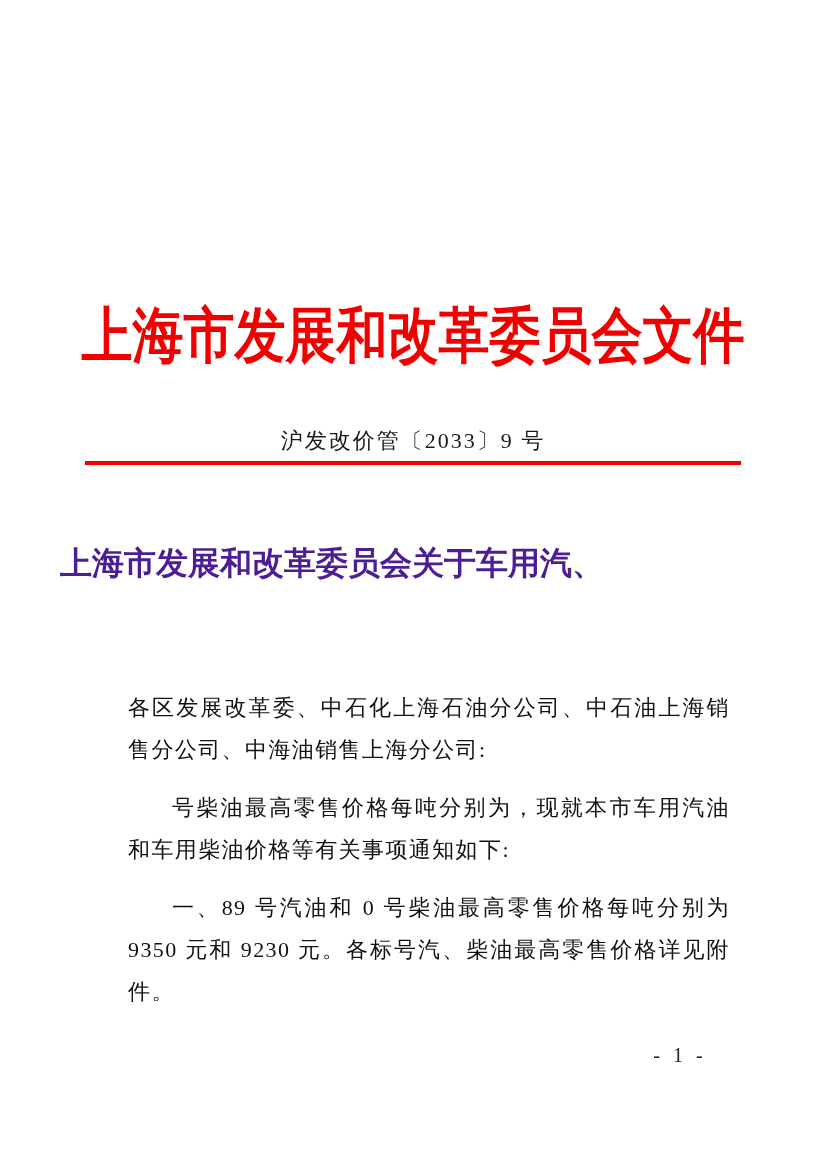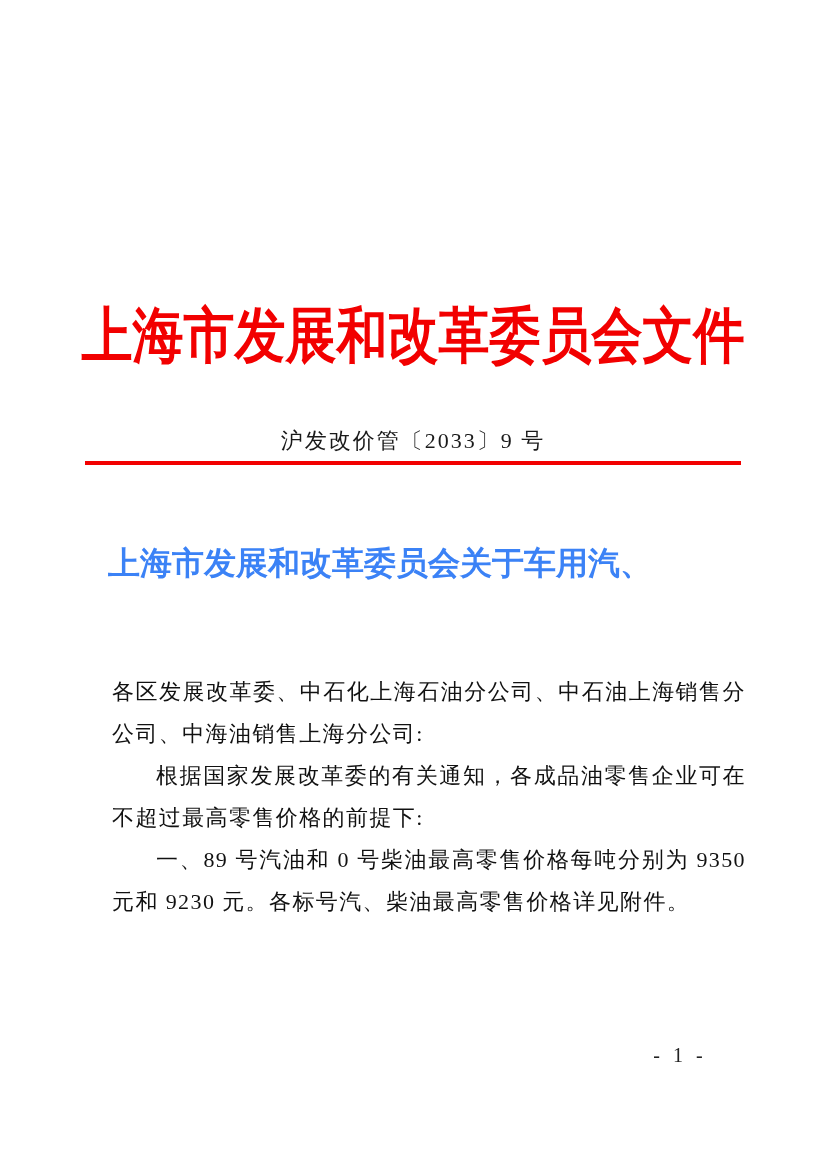--- a/index.html
+++ b/index.html
@@ -51,36 +51,35 @@
   }
   .doc-title {
     position: absolute;
     top: 541px;
     left: 0;
     width: 664px;
     text-align: center;
     font-size: 32px;
     font-weight: 900;
     line-height: 45px;
-    color: #3b82f6;
-    padding-left: 48px;
+    color: #4c1d95;
   }
   .body-text {
     position: absolute;
     top: 671px;
     left: 112px;
     width: 634px;
     font-size: 22px;
     line-height: 42px;
     letter-spacing: 1.4px;
     text-align: justify;
     color: #111111;
   }
   .body-text p {
-    margin: 0;
+    margin: 16px;
     text-indent: 2em;
   }
   .body-text p.salutation {
     text-indent: 0;
   }
   .page-footer {
     position: absolute;
     top: 1044px;
     left: 620px;
     width: 120px;
@@ -101,19 +100,19 @@
   <div class="doc-number">沪发改价管〔2033〕9 号</div>
 
   <div class="red-rule"></div>
 
   <div class="doc-title">
     <div>上海市发展和改革委员会关于车用汽、</div>
   </div>
 
   <div class="body-text">
     <p class="salutation">各区发展改革委、中石化上海石油分公司、中石油上海销售分公司、中海油销售上海分公司:</p>
-    <p>根据国家发展改革委的有关通知，各成品油零售企业可在不超过最高零售价格的前提下:</p>
+    <p>号柴油最高零售价格每吨分别为，现就本市车用汽油和车用柴油价格等有关事项通知如下:</p>
     <p>一、89 号汽油和 0 号柴油最高零售价格每吨分别为 9350 元和 9230 元。各标号汽、柴油最高零售价格详见附件。</p>
   </div>
 
   <div class="page-footer">- 1 -</div>
 
 </div>
 
 </body></html>

